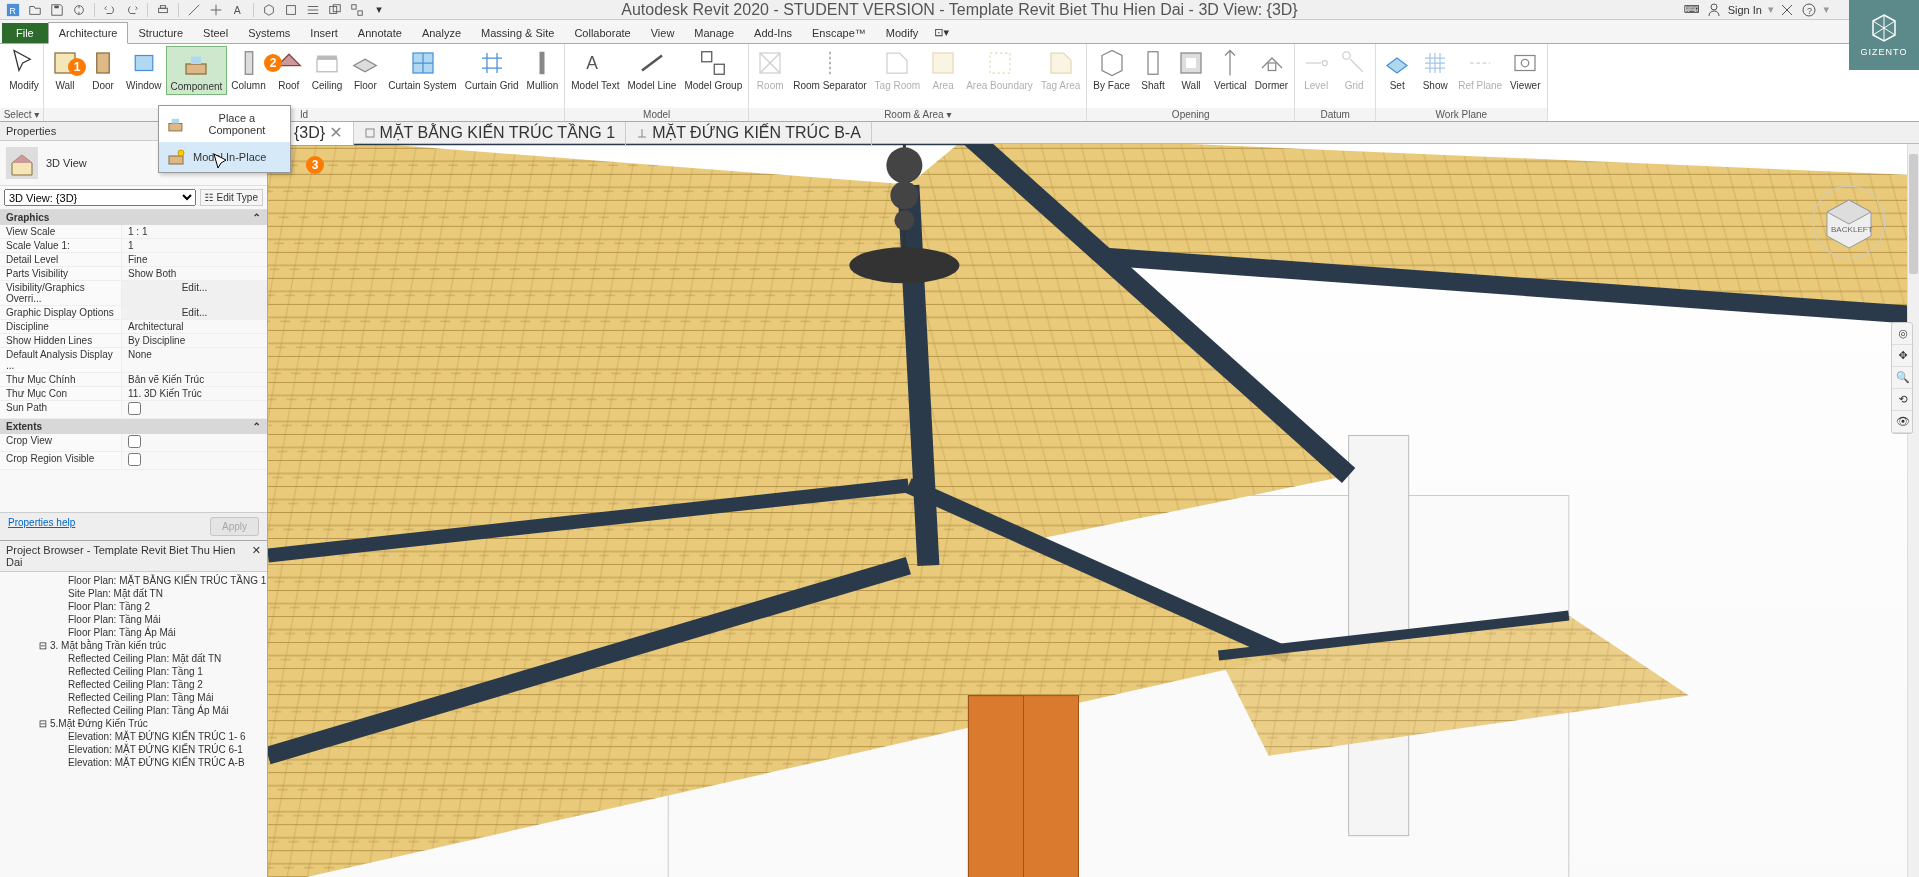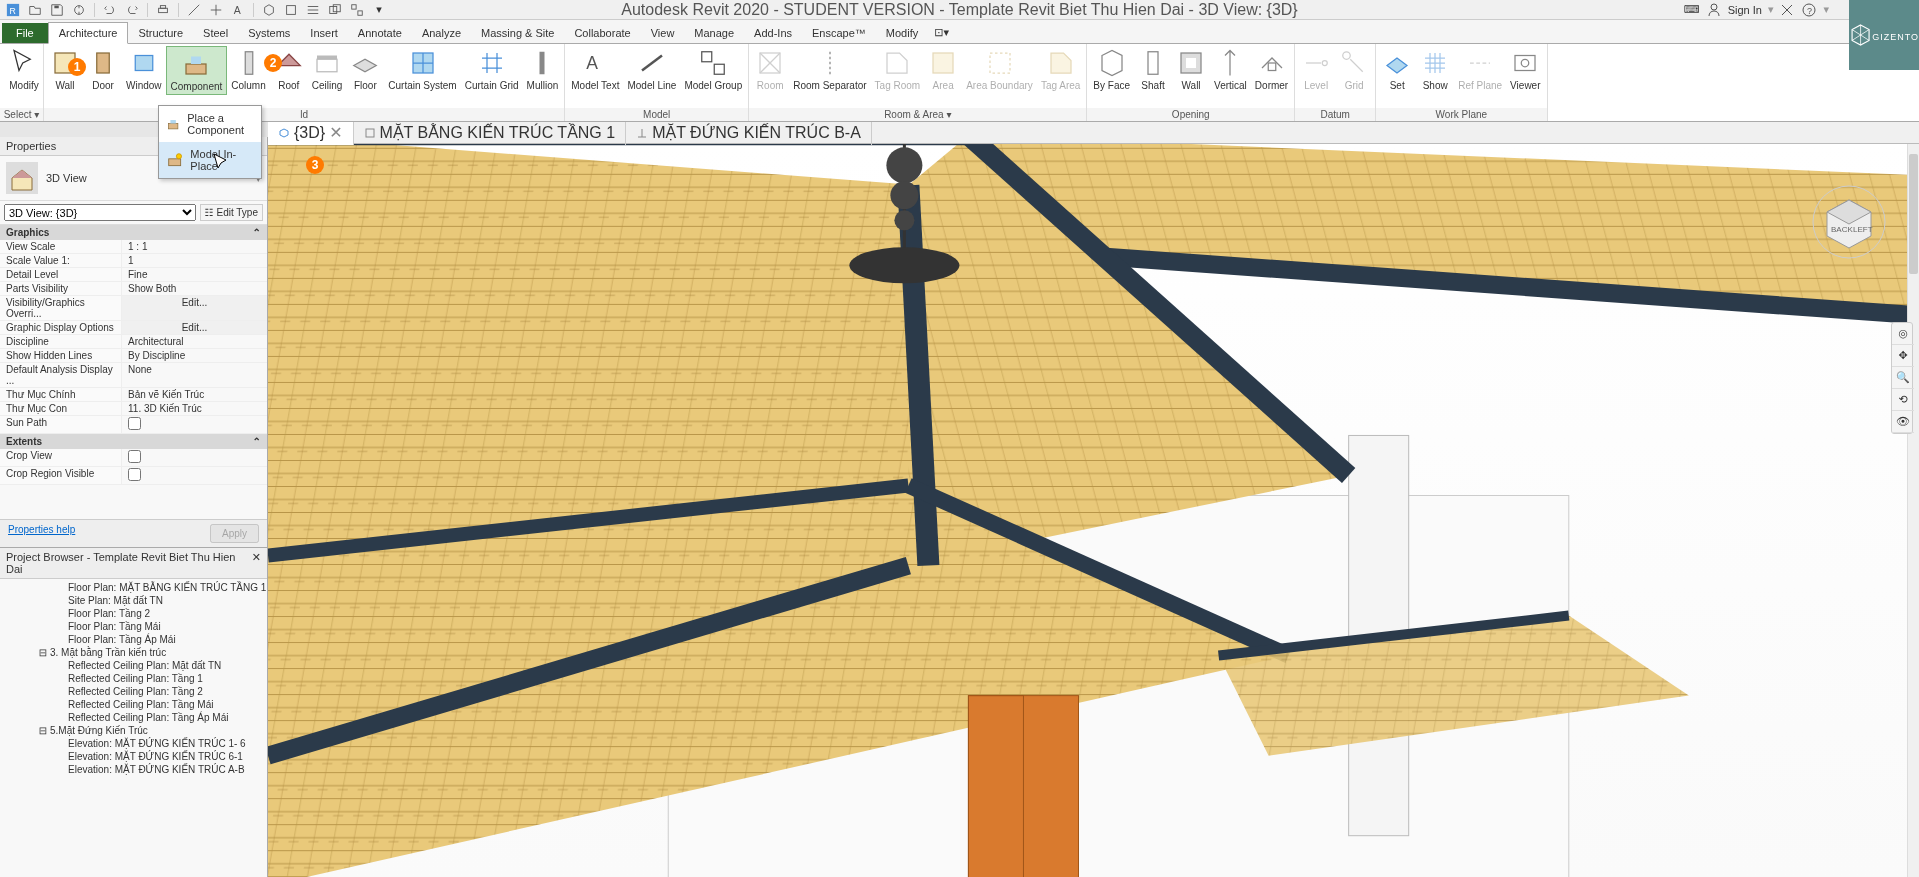--- a/index.html
+++ b/index.html
@@ -30,32 +30,32 @@
 .rbtn.large { min-width: 44px; }
 .rbtn.active { background: #cde8cd; border: 1px solid #7ab87a; }
 .rbtn .ricon { width: 30px; height: 30px; display: flex; align-items: center; justify-content: center; margin-bottom: 2px; }
 .rbtn .rlabel { font-size: 10px; line-height: 11px; color: #333; }
 .rbtn.disabled { opacity: 0.4; cursor: default; }
 
 
 .badge { position: absolute; width: 18px; height: 18px; border-radius: 50%; background: #ff7a00; color: #fff; font-weight: bold; display: flex; align-items: center; justify-content: center; font-size: 12px; z-index: 50; }
 
 
-.flyout { position: absolute; top: 105px; left: 158px; width: 104px; background: #fff; border: 1px solid #999; z-index: 40; box-shadow: 2px 2px 4px rgba(0,0,0,0.2); }
+.flyout { position: absolute; top: 105px; left: 158px; width: 133px; background: #fff; border: 1px solid #999; z-index: 40; box-shadow: 2px 2px 4px rgba(0,0,0,0.2); text-align: center; }
 .fly-item { display: flex; align-items: center; padding: 6px 8px; gap: 8px; cursor: pointer; }
 .fly-item:hover, .fly-item.hover { background: #d6e9f8; }
 .fly-item .fi-icon { width: 18px; height: 18px; display: flex; align-items: center; justify-content: center; }
 .fly-item .fi-label { font-size: 11px; }
 .cursor-arrow { position: absolute; top: 152px; left: 212px; z-index: 60; pointer-events: none; }
 
 
 .workspace { position: absolute; top: 122px; left: 0; right: 0; bottom: 0; display: flex; }
 
 
-.props { width: 268px; background: #f8f8f8; border-right: 1px solid #aaa; display: flex; flex-direction: column; margin-top: 15px; }
+.props { width: 268px; background: #f8f8f8; border-right: 1px solid #aaa; display: flex; flex-direction: column; }
 .props-title { background: #eee; padding: 3px 6px; font-size: 11px; border-bottom: 1px solid #ccc; }
 .props-type { display: flex; align-items: center; padding: 6px; gap: 8px; border-bottom: 1px solid #ddd; }
 .props-type .ptype-icon { width: 32px; height: 32px; background: #ddd; display: flex; align-items: center; justify-content: center; }
 .props-selector { display: flex; padding: 3px 4px; gap: 4px; border-bottom: 1px solid #ddd; }
 .props-selector select { flex: 1; font-size: 11px; }
 .edit-type-btn { display: flex; align-items: center; gap: 3px; padding: 2px 4px; border: 1px solid #ccc; background: #f5f5f5; cursor: pointer; font-size: 10px; }
 .props-grid { flex: 1; overflow-y: auto; }
 .pg-head { background: #d8d8d8; padding: 2px 6px; font-size: 10px; font-weight: bold; display:flex; justify-content:space-between; }
 .pg-row { display: flex; border-bottom: 1px solid #eee; }
 .pg-row .pg-k { width: 122px; padding: 1px 6px; font-size: 10px; background: #fafafa; border-right: 1px solid #eee; }
@@ -84,21 +84,21 @@
 
 .canvas3d { position: absolute; top: 22px; left: 0; right: 0; bottom: 0; background: linear-gradient(180deg, #ffffff 0%, #fafafa 100%); }
 .roof-svg { width: 100%; height: 100%; }
 
 
 .viewcube { position: absolute; top: 60px; right: 30px; width: 80px; height: 80px; z-index: 6; }
 .navbar-right { position: absolute; top: 200px; right: 6px; width: 22px; background: #f4f4f4; border: 1px solid #ccc; border-radius: 3px; z-index: 6; }
 .navbar-right .nb-btn { width: 22px; height: 22px; display: flex; align-items: center; justify-content: center; border-bottom: 1px solid #ddd; cursor: pointer; }
 
 
-.watermark { position: absolute; top: 0; right: 0; width: 70px; height: 70px; background: #5c8a8a; display: flex; flex-direction: row; align-items: center; justify-content: center; color: #fff; z-index: 100; }
+.watermark { position: absolute; top: 0; right: 0; width: 70px; height: 70px; background: #5c8a8a; display: flex; flex-direction: column; align-items: center; justify-content: center; color: #fff; z-index: 100; }
 .watermark .wm-logo { width: 30px; height: 30px; }
 .watermark .wm-text { font-size: 9px; letter-spacing: 1px; margin-top: 4px; }
 
 .scrollbar-v { position:absolute; right:0; top:22px; bottom:0; width:12px; background:#f0f0f0; border-left:1px solid #ddd; }
 .scrollbar-v .thumb { position:absolute; left:1px; right:1px; top:10px; height:120px; background:#ccc; border-radius:2px; }
 </style>
 </head>
 <body>
 
 <div class="titlebar">

